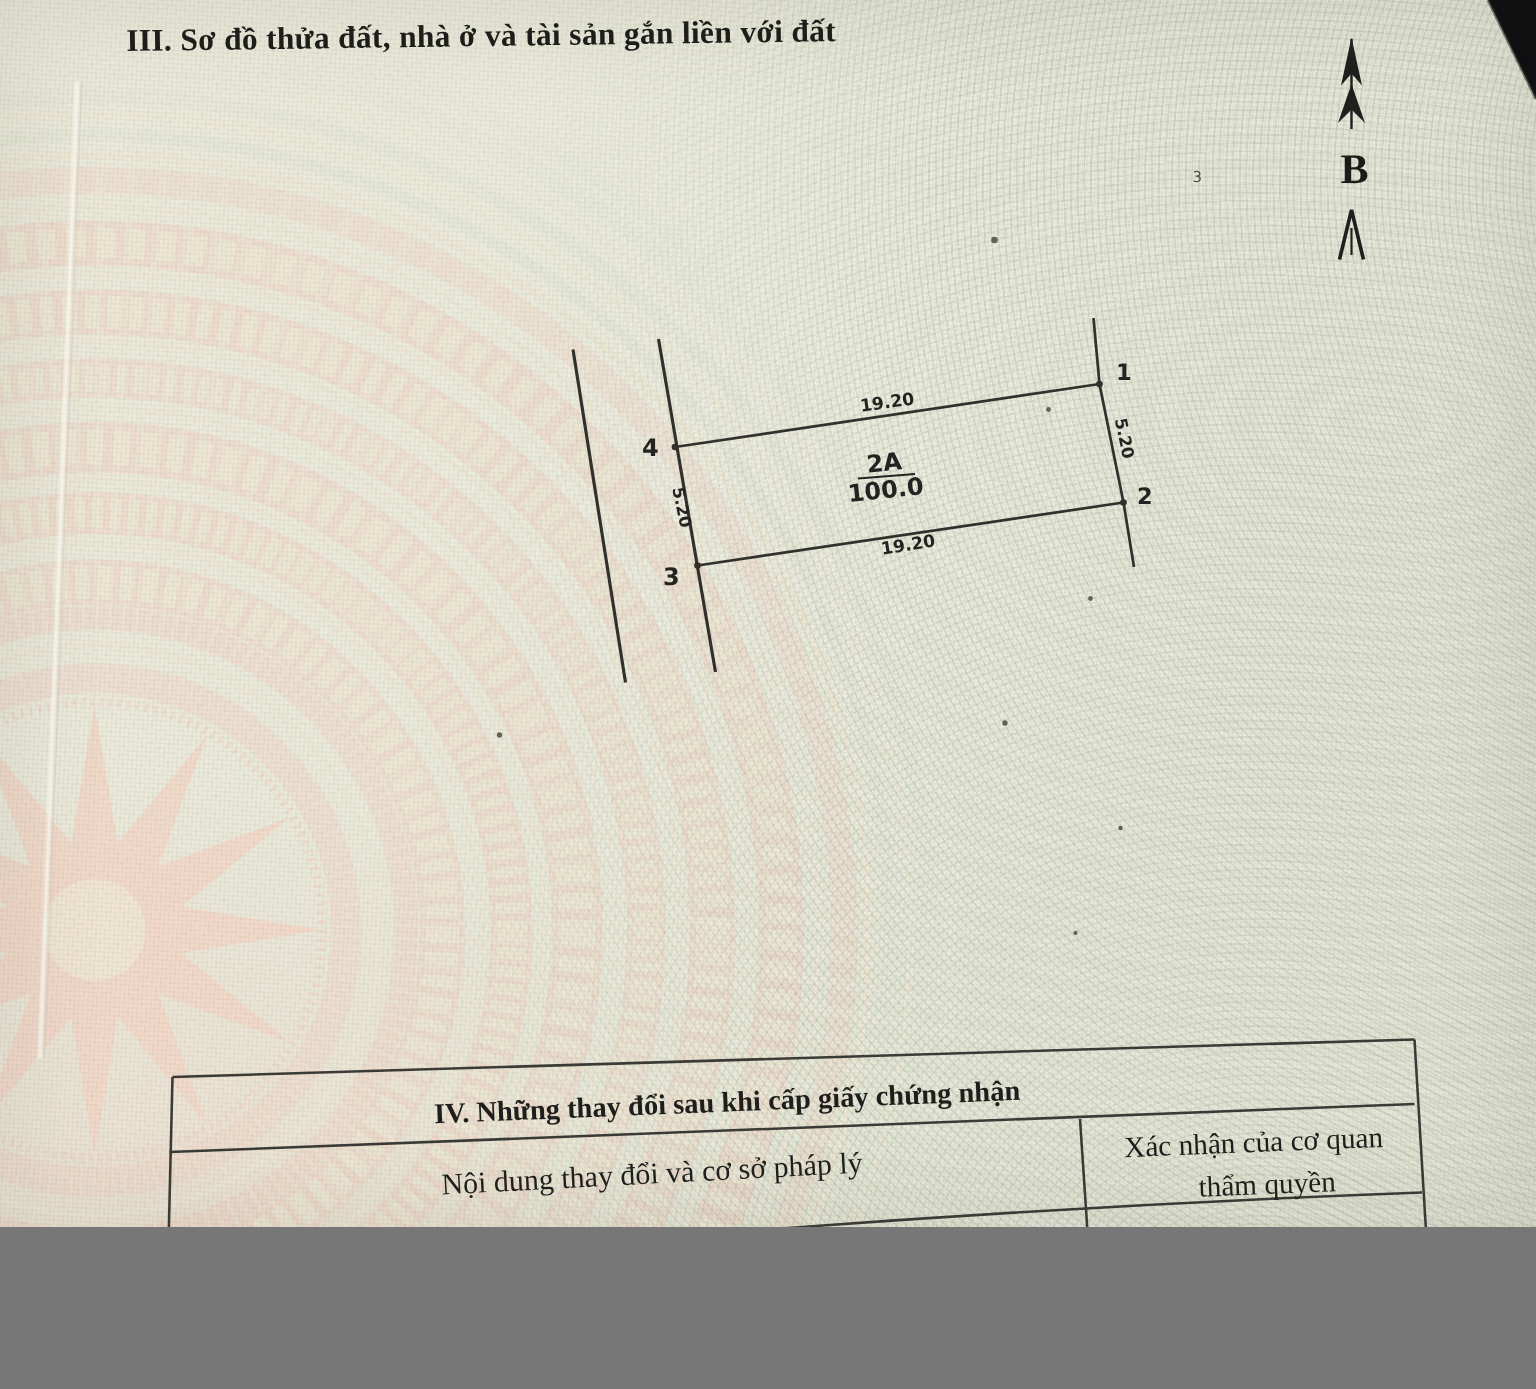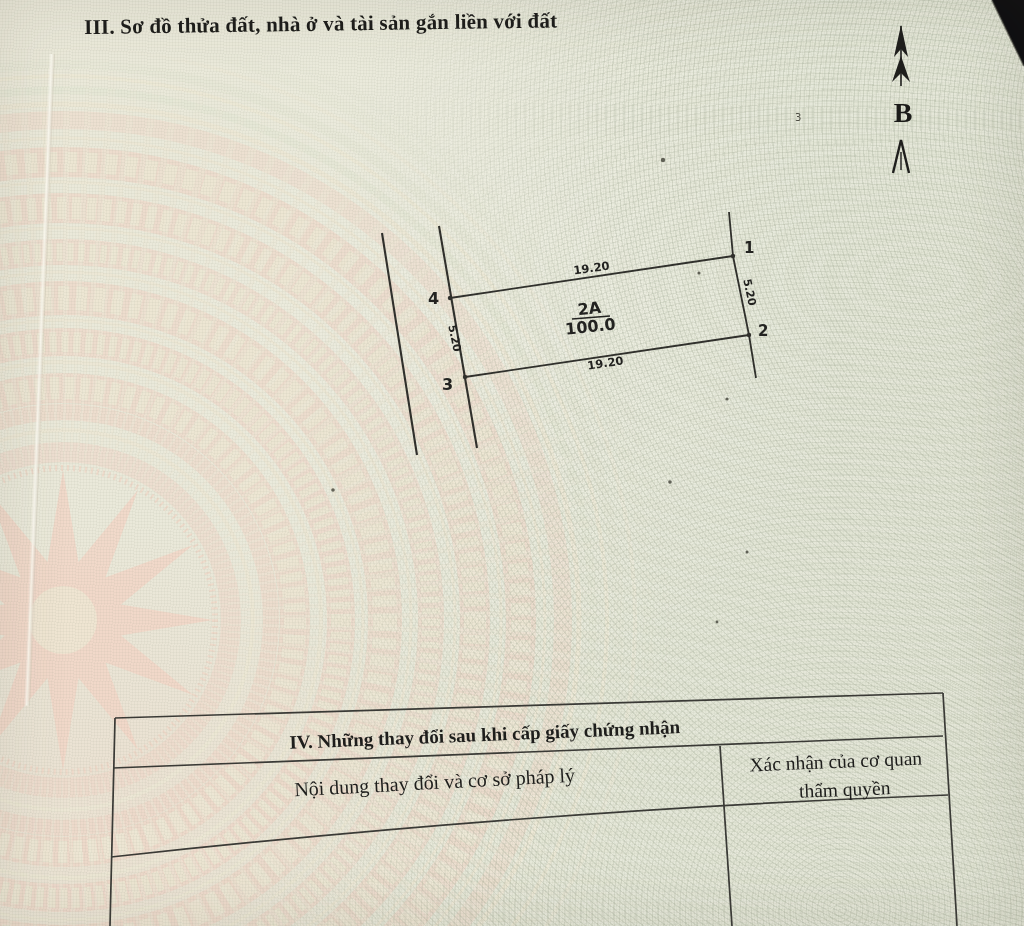--- a/index.html
+++ b/index.html
@@ -1,16 +1,16 @@
 <!DOCTYPE html>
 <html><head>
 <meta charset="utf-8">
 <style>
   html,body{margin:0;padding:0;background:#777;}
-  .page{position:relative;width:1024px;height:926px;overflow:hidden;
+  .page{position:relative;width:1024px;height:818px;overflow:hidden;
         font-family:"Liberation Serif",serif;}
   .layer{position:absolute;inset:0;pointer-events:none;}
 
   
   .paper-base{
     background:
       radial-gradient(circle 420px at 130px 810px, rgba(238,201,186,0.28), rgba(238,201,186,0) 70%),
       radial-gradient(circle 500px at 480px 330px, rgba(255,255,250,0.18), rgba(255,255,250,0) 75%),
       linear-gradient(103deg,#ebe9da 0%,#e9e9da 38%,#e3e6d6 68%,#dfe2d2 100%);
   }

